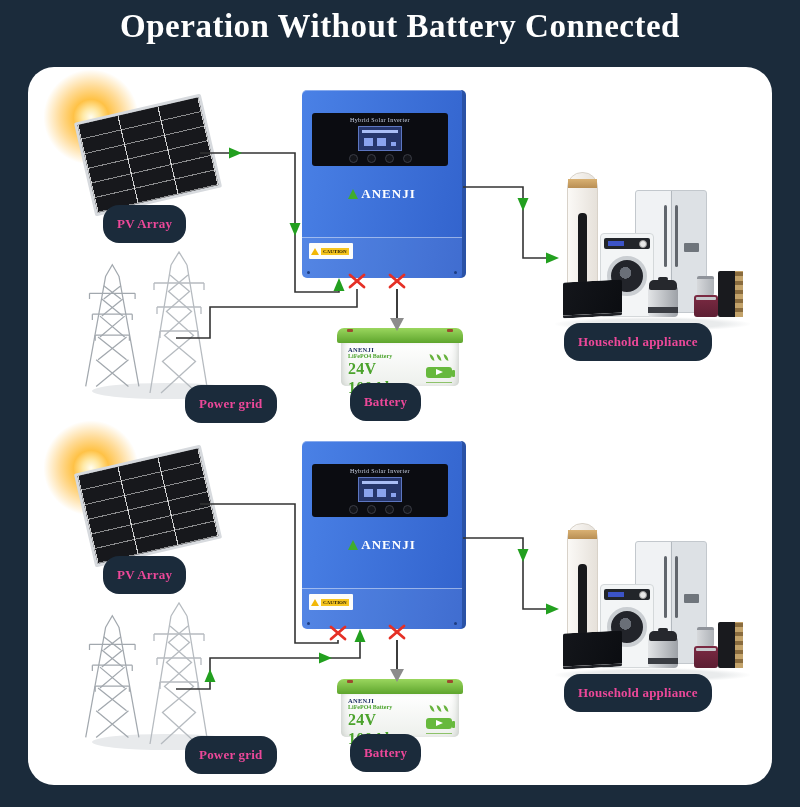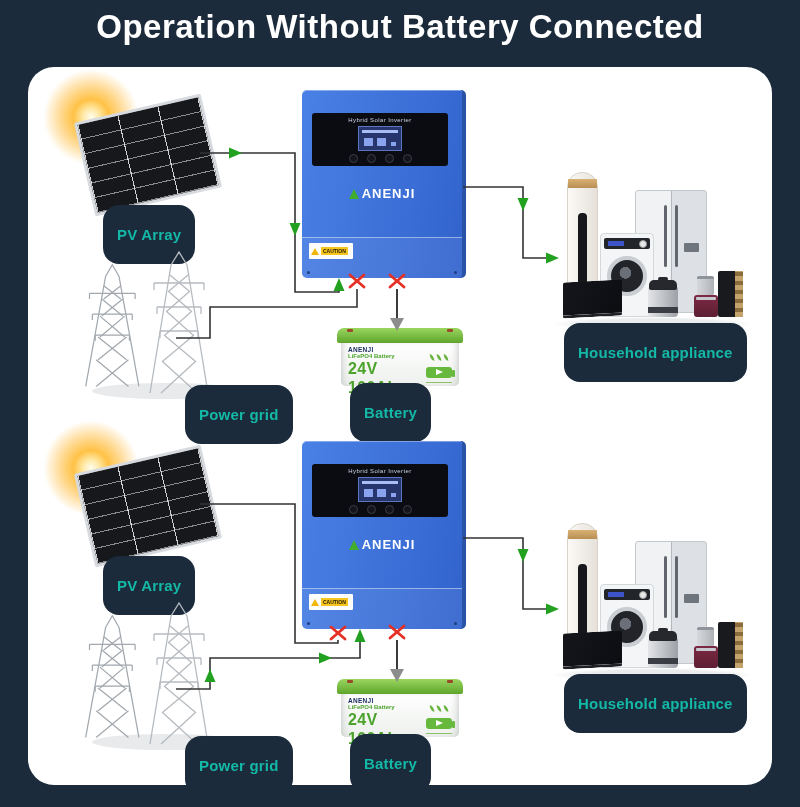--- a/index.html
+++ b/index.html
@@ -1,23 +1,23 @@
 <!DOCTYPE html>
 <html><head>
 <meta charset="utf-8">
 <style>
   html,body{margin:0;padding:0;}
-  .stage{position:relative;width:800px;height:807px;background:#1b2b3b;font-family:Liberation Sans, sans-serif;overflow:hidden;}
+  .stage{position:relative;width:800px;height:807px;background:#1b2b3b;font-family:Liberation Serif, serif;overflow:hidden;}
   .page-title{position:absolute;top:8px;left:0;width:100%;text-align:center;color:#ffffff;font-size:33px;font-weight:800;letter-spacing:.5px;}
   .card{position:absolute;left:28px;top:67px;width:744px;height:718px;background:#ffffff;border-radius:26px;}
   .sec{position:absolute;left:0;width:800px;height:365px;}
   #sec1{top:85px;} #sec2{top:436px;}
 
   
-  .pill{position:absolute;background:#1b2b3b;color:#14b8a6;font-weight:bold;font-size:15px;padding:21px 14px;border-radius:16px;letter-spacing:.2px;white-space:nowrap;}
+  .pill{position:absolute;background:#1b2b3b;color:#ec4899;font-weight:bold;font-size:13px;padding:11px 14px;border-radius:16px;letter-spacing:.2px;white-space:nowrap;}
   .pill.pv{left:103px;top:120px;} .pill.grid{left:185px;top:300px;}
   .pill.batt{left:350px;top:298px;} .pill.app{left:564px;top:238px;}
 
   
   .pv-asm{position:absolute;left:55px;top:0;width:180px;height:130px;}
   .sun{position:absolute;left:-12px;top:-16px;width:96px;height:96px;border-radius:50%;
     background:radial-gradient(circle,#fffdf0 0%,#ffe9a6 12%,#ffc246 26%,rgba(255,184,50,.5) 46%,rgba(255,184,50,0) 70%);}
   .panel{position:absolute;left:28px;top:22px;width:124px;height:90px;transform:rotate(-13deg);
     border:3px solid #d7dade;border-radius:2px;
     background:

